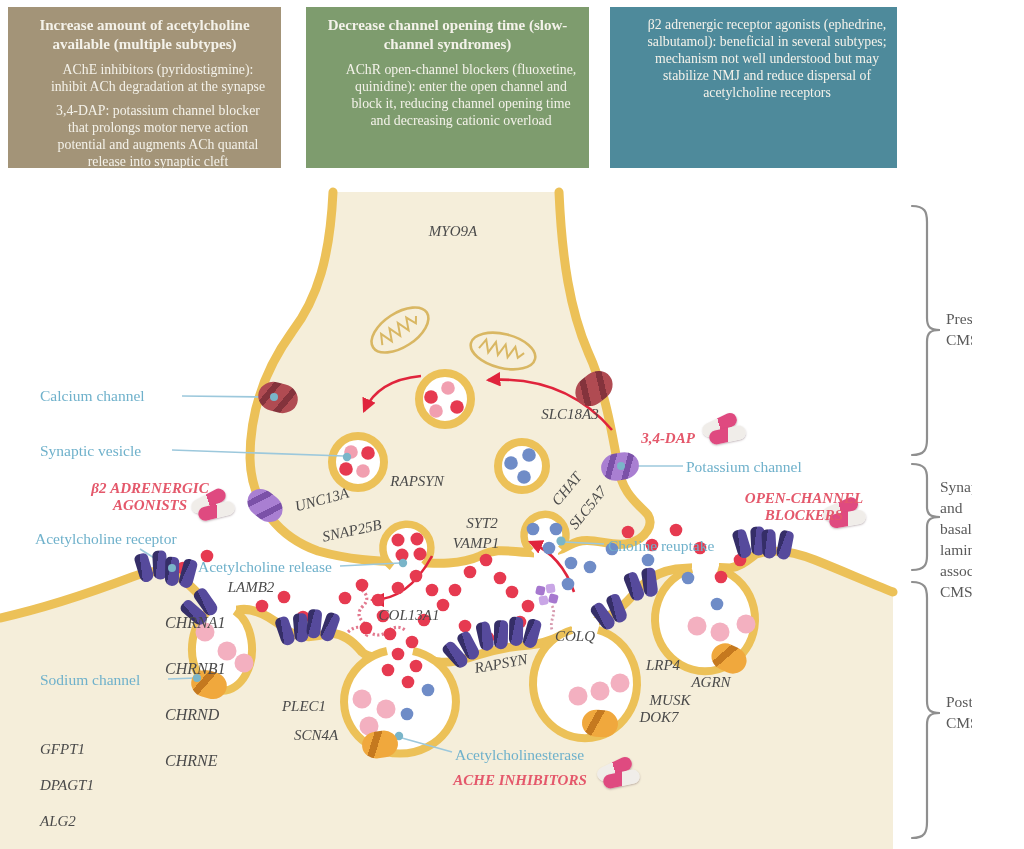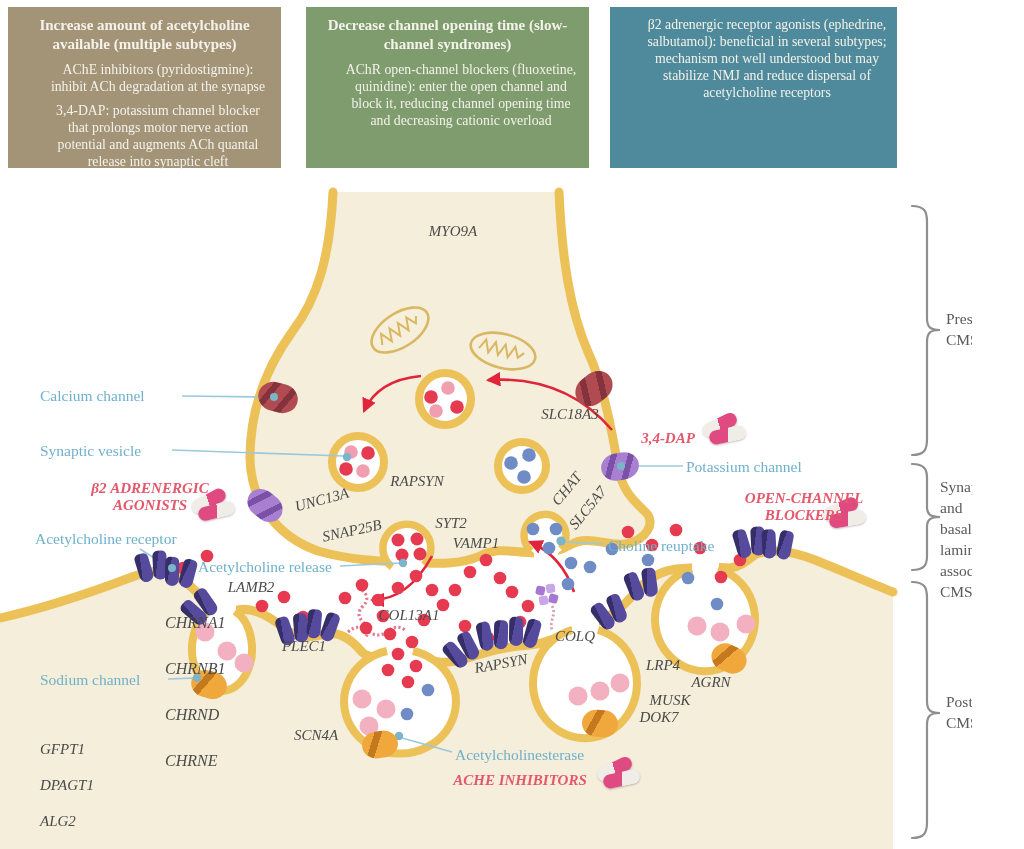--- a/index.html
+++ b/index.html
@@ -348,31 +348,31 @@
   <div class="bdot" style="left:270px;top:393px;"></div>
   <div class="bdot" style="left:617px;top:462px;"></div>
   <div class="bdot" style="left:193px;top:674px;"></div>
   <div class="bdot" style="left:168px;top:564px;"></div>
 
   <div class="lbl g ctr" style="left:453px;top:231px;">MYO9A</div>
   <div class="lbl g ctr" style="left:570px;top:414px;">SLC18A3</div>
   <div class="lbl g ctr" style="left:417px;top:481px;">RAPSYN</div>
   <div class="lbl g ctr" style="left:322px;top:500px;transform:translate(-50%,-50%) rotate(-15deg);">UNC13A</div>
   <div class="lbl g ctr" style="left:352px;top:531px;transform:translate(-50%,-50%) rotate(-12deg);">SNAP25B</div>
-  <div class="lbl g ctr" style="left:451px;top:523px;">SYT2</div>
+  <div class="lbl g ctr" style="left:482px;top:523px;">SYT2</div>
   <div class="lbl g ctr" style="left:476px;top:543px;">VAMP1</div>
   <div class="lbl g ctr" style="left:567px;top:489px;transform:translate(-50%,-50%) rotate(-51deg);">CHAT</div>
   <div class="lbl g ctr" style="left:588px;top:508px;transform:translate(-50%,-50%) rotate(-51deg);">SLC5A7</div>
 
   <div class="lbl g ctr" style="left:251px;top:587px;">LAMB2</div>
   <div class="lbl g ctr" style="left:409px;top:615px;">COL13A1</div>
   <div class="lbl g ctr" style="left:575px;top:636px;">COLQ</div>
   <div class="lbl g ctr" style="left:501px;top:664px;transform:translate(-50%,-50%) rotate(-10deg);">RAPSYN</div>
 
-  <div class="lbl g ctr" style="left:304px;top:646px;">PLEC1</div>
+  <div class="lbl g ctr" style="left:304px;top:706px;">PLEC1</div>
   <div class="lbl g ctr" style="left:316px;top:735px;">SCN4A</div>
   <div class="lbl g ctr" style="left:663px;top:665px;">LRP4</div>
   <div class="lbl g ctr" style="left:683px;top:682px;margin-left:28px;">AGRN</div>
   <div class="lbl g ctr" style="left:670px;top:700px;">MUSK</div>
   <div class="lbl g ctr" style="left:659px;top:717px;">DOK7</div>
 
   <div class="lbl chrn" style="left:121px;top:588px;">
     <div>CHRNA1</div>
     <div>CHRNB1</div>
     <div>CHRND</div>

